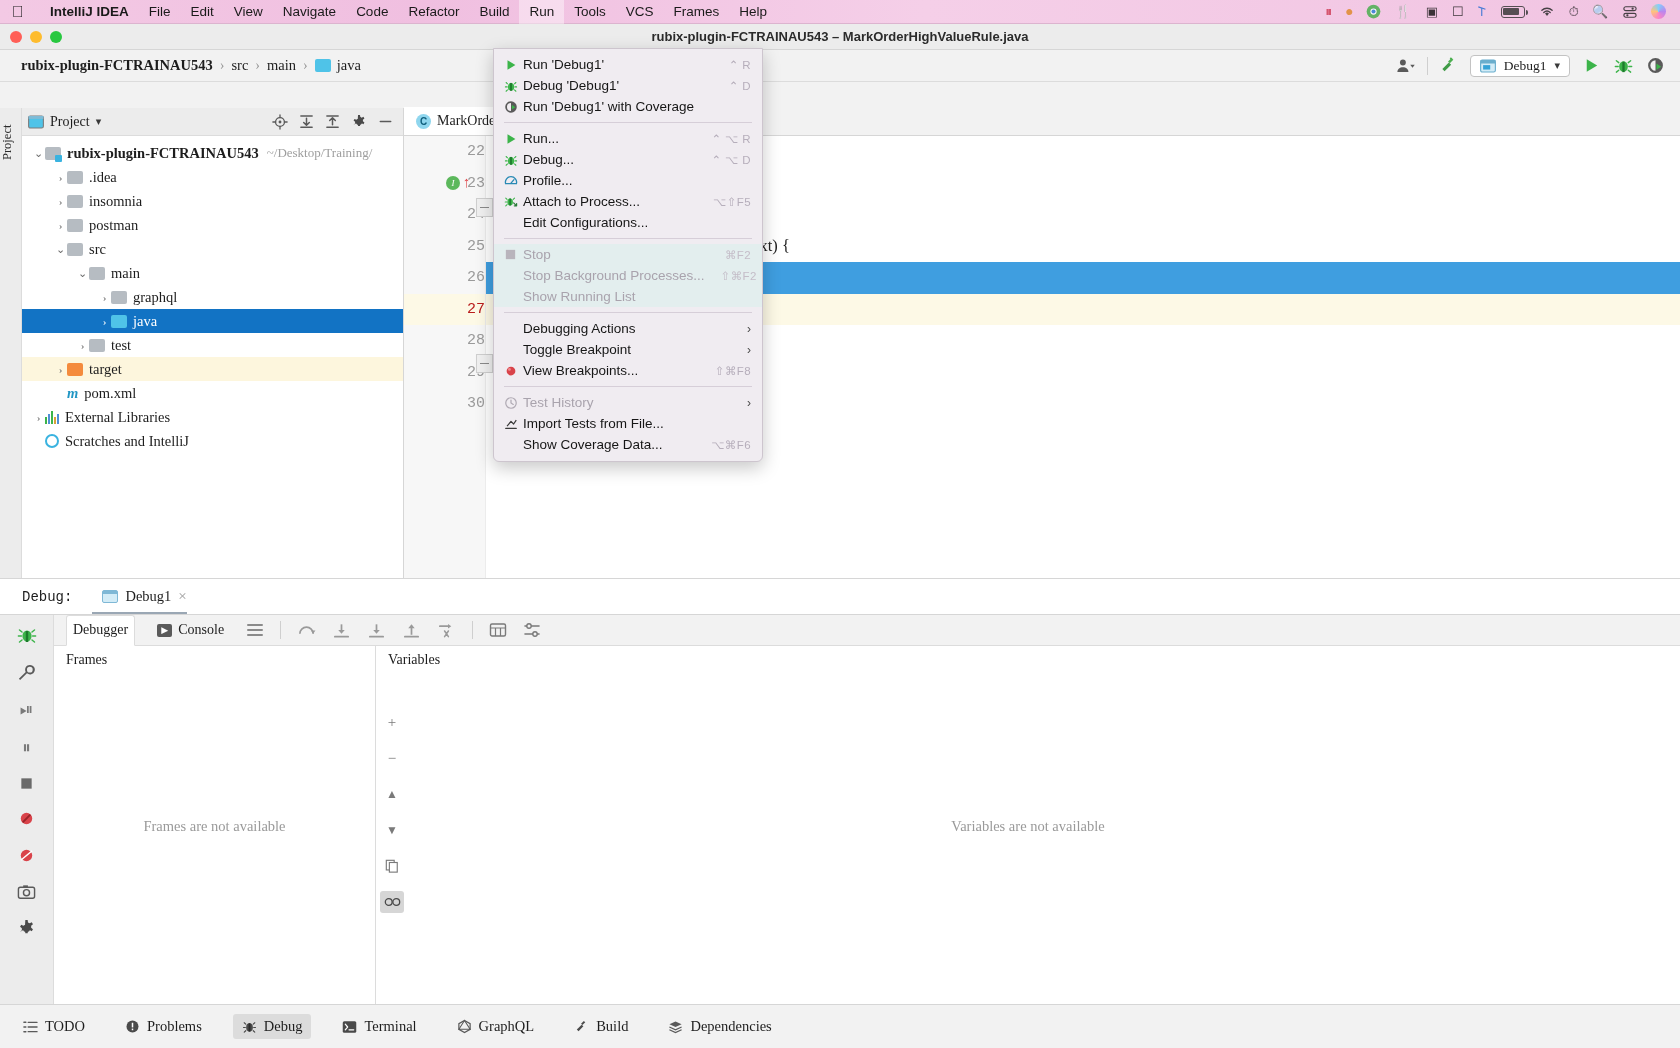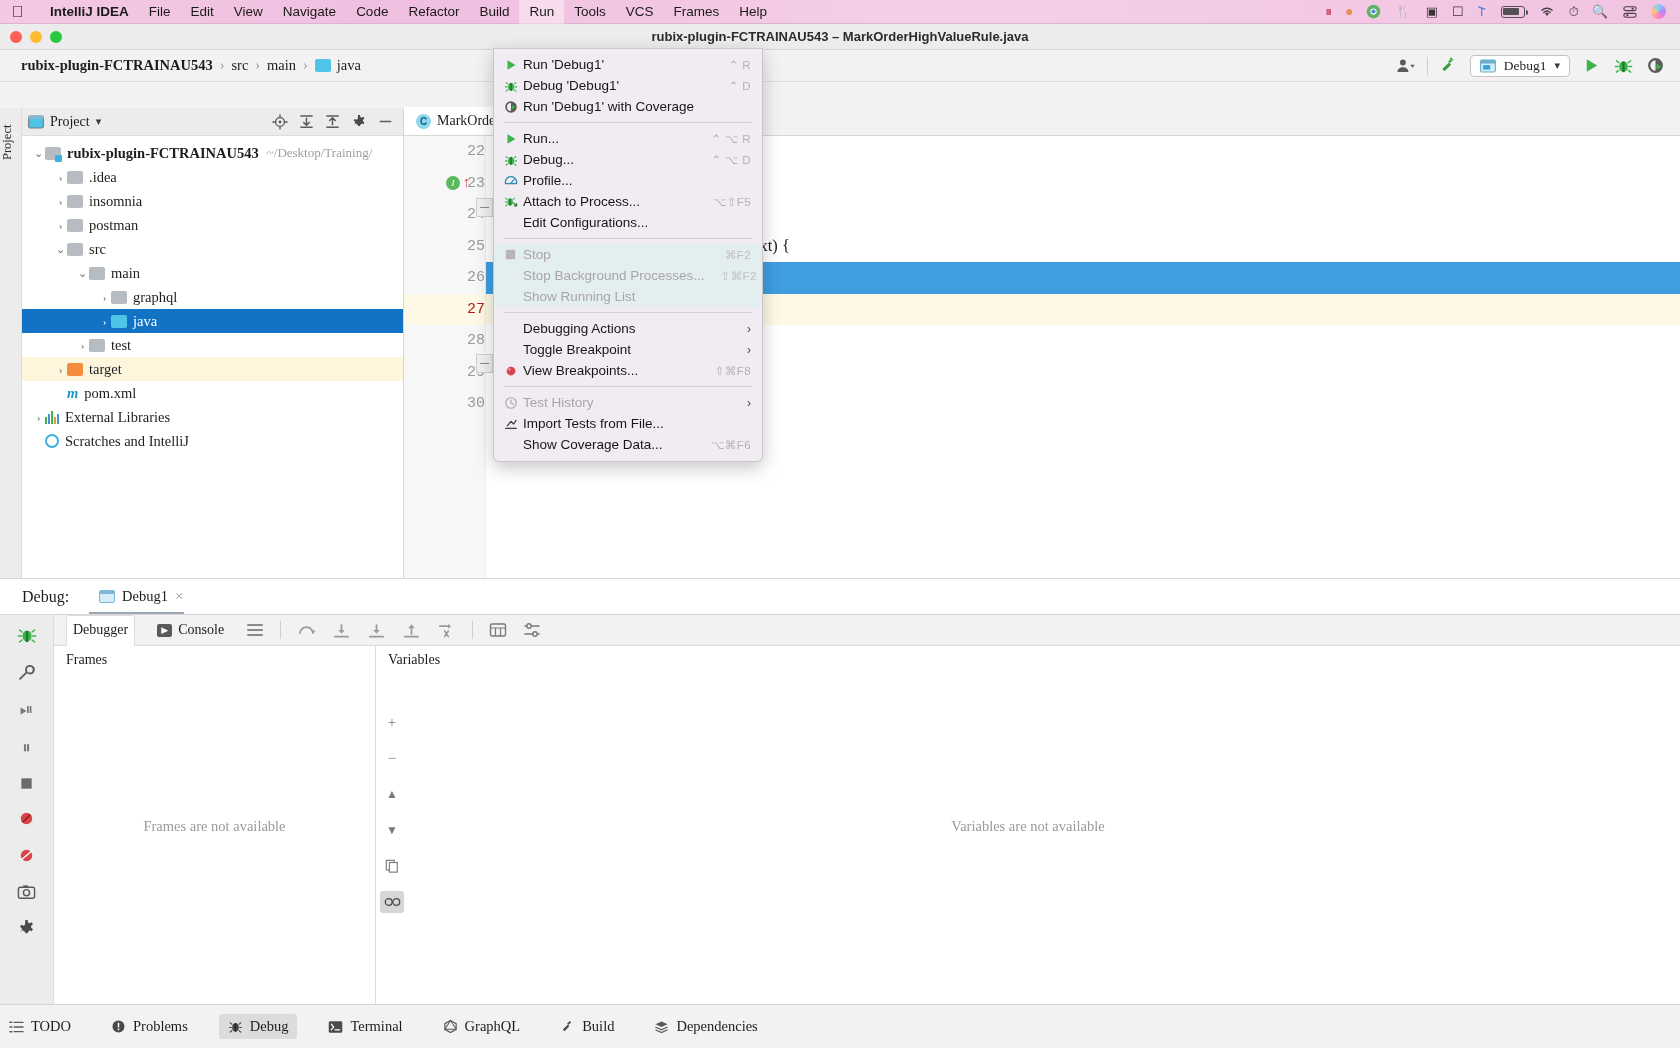--- a/index.html
+++ b/index.html
@@ -123,21 +123,21 @@
   .mrow.dis .msc{ color:#c4bdc8; }
   .disband{ background:#e3eeee; }
   .msep{ height:1px; background:#d6ced8; margin:5px 10px 5px 10px; }
 
   
   .svgi{ display:block; }
 
   
   #dbgtitle{ position:absolute; left:0; top:554px; right:0; height:36px; background:#fff;
      border-top:1px solid #d6d6d6; display:flex; align-items:center; padding-left:22px; gap:26px; }
-  .dbglabel{ font-size:16px; }
+  .dbglabel{ font-size:14px;font-family:Liberation Mono, monospace; }
   .dbgtab{ display:flex;align-items:center;gap:7px; font-size:14.5px; position:relative; height:36px; padding:0 4px;}
   .dbgtab:after{content:"";position:absolute;left:-6px;right:4px;bottom:0;height:3px;background:#9aa7b4;}
   .winico{ width:16px;height:13px;border:1px solid #7fb8d6;background:#d3ecf7;border-radius:2px;position:relative;}
   .winico:before{content:"";position:absolute;left:0;right:0;top:0;height:3px;background:#7fb8d6;}
   .xclose{ color:#9a9a9a; font-size:15px; }
 
   #dbgbody{ position:absolute; left:0; top:590px; right:0; bottom:44px; background:#fff;
      border-top:1px solid #d6d6d6;}
   #dbgstrip{ position:absolute; left:0; top:0; width:54px; bottom:0; background:#ececec;
      border-right:1px solid #dcdcdc; display:flex; flex-direction:column; align-items:center; padding-top:10px; gap:18px;}
@@ -151,21 +151,21 @@
   #varspane{ position:absolute; left:376px; top:31px; right:0; bottom:0; }
   .paneHdr{ height:28px; display:flex; align-items:center; padding-left:12px; font-size:14px; }
   .empty{ position:absolute; left:0; right:0; top:48%; text-align:center; color:#9a9a9a; font-size:14.5px;}
   #varsGutter{ position:absolute; left:0; top:31px; width:32px; bottom:0; background:#fff;
      display:flex; flex-direction:column; align-items:center; padding-top:34px; gap:14px; color:#7a7a7a; font-size:15px;}
   .vgbtn{ width:24px;height:22px; display:flex;align-items:center;justify-content:center; border-radius:3px;}
   .vgbtn.on{ background:#d6d6d6; }
 
   
   #statusbar{ position:absolute; left:0; bottom:0; right:0; height:44px; background:#f2f2f2;
-     border-top:1px solid #d6d6d6; display:flex; align-items:center; padding-left:0; gap:22px; }
+     border-top:1px solid #d6d6d6; display:flex; align-items:center; padding-left:14px; gap:22px; }
   .sbtab{ display:flex; align-items:center; gap:7px; font-size:14.5px; padding:4px 9px; border-radius:3px;}
   .sbtab.act{ background:#dcdcdc; }
 </style>
 </head>
 <body>
 
 <div id="macbar">
   <span class="apple"></span>
   <div id="macmenu-items" style="display:flex;align-items:center;">
       <span class="mi bold">IntelliJ IDEA</span>

